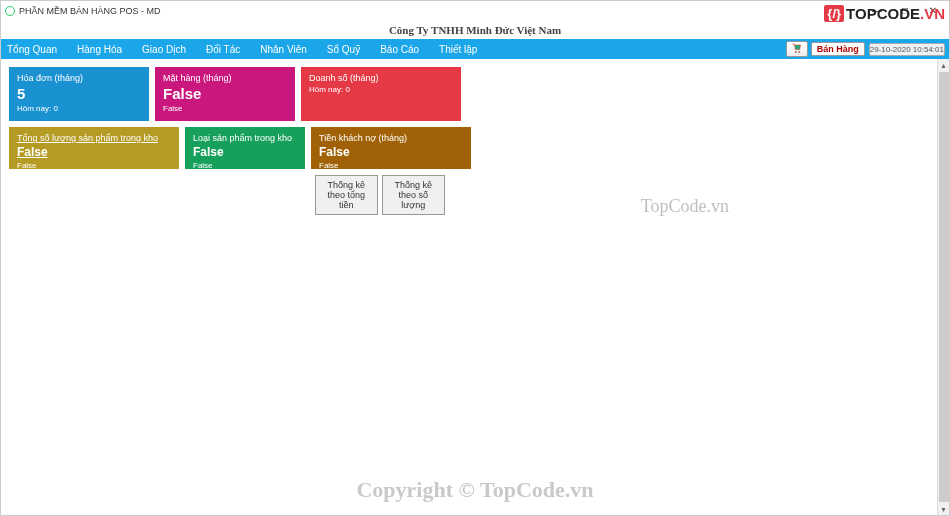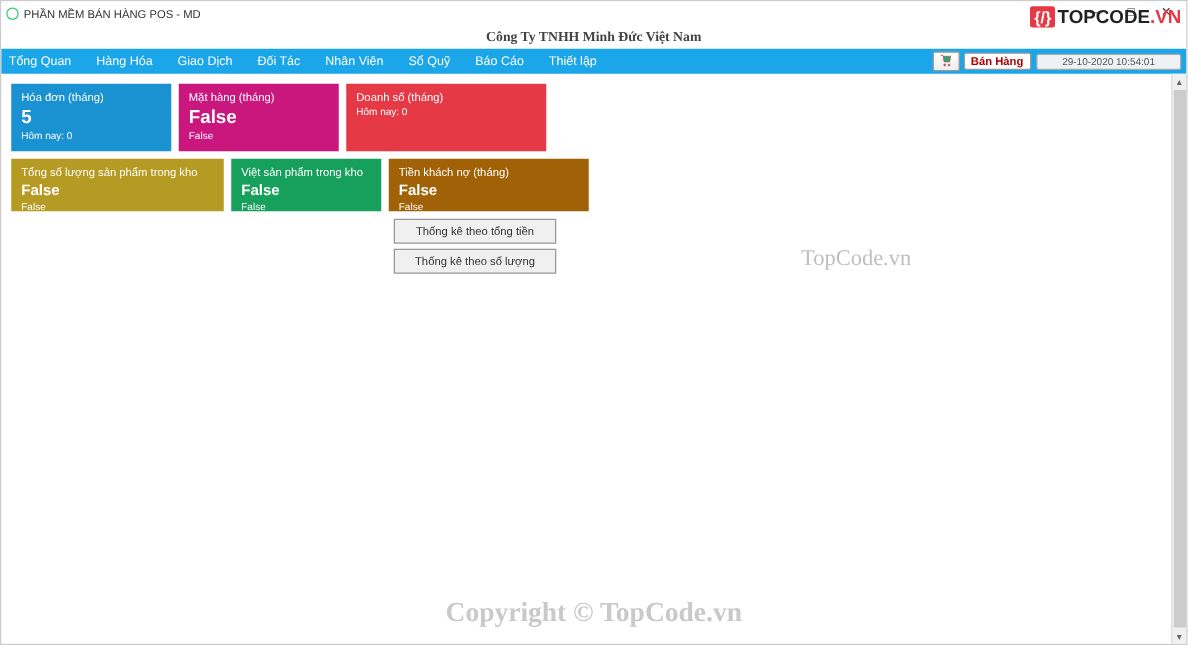--- a/index.html
+++ b/index.html
@@ -15,41 +15,41 @@
 .topcode-logo { position: absolute; right: 4px; top: -16px; display: flex; align-items: center; font-weight: bold; font-size: 15px; color: #222; z-index: 10; }
 .topcode-logo .bracket { background: #e63946; color: #fff; padding: 1px 3px; border-radius: 2px; margin-right: 2px; font-size: 13px; }
 .topcode-logo .vn { color: #e63946; }
 
 .menubar { height: 20px; background: #1aa6e8; display: flex; align-items: center; padding: 0 6px; position: relative; }
 .menubar .menu-item { font-size: 10px; color: #fff; margin-right: 20px; cursor: pointer; }
 .menubar .right-area { position: absolute; right: 4px; top: 0; height: 20px; display: flex; align-items: center; margin-left: 32px; }
 .cart-badge { width: 22px; height: 16px; background: linear-gradient(#fff,#eee); border: 1px solid #999; border-radius: 2px; display: flex; align-items: center; justify-content: center; margin-right: 3px; }
 .cart-badge svg { width: 12px; height: 12px; }
 .ban-hang-btn { background: #fff; border: 1px solid #999; font-size: 9px; color: #a00; font-weight: bold; padding: 1px 5px; border-radius: 2px; margin-right: 4px; }
-.datetime-box { background: #eef2f5; border: 1px solid #aaa; font-size: 8px; color: #555; padding: 1px 20px; border-radius: 2px; }
+.datetime-box { background: #eef2f5; border: 1px solid #aaa; font-size: 8px; color: #555; padding: 1px 0; border-radius: 2px; }
 
 .content { padding: 8px; display: flex; flex-direction: column; gap: 6px; position: relative; }
 
 .tile-row { display: flex; gap: 6px; }
 .tile { color: #fff; padding: 6px 8px; display: flex; flex-direction: column; justify-content: flex-start; font-size: 9px; }
 .tile .tile-title { font-size: 9px; margin-bottom: 2px; }
 .tile .tile-value { font-size: 15px; font-weight: bold; margin-bottom: 2px; }
 .tile .tile-sub { font-size: 8px; }
 
-.tile-large { width: 128px; height: 54px; }
+.tile-large { width: 140px; height: 54px; }
 .tile-wide { width: 170px; height: 42px; }
 
 .blue { background: #1a91d1; }
 .magenta { background: #c9177e; }
 .red { background: #e63946; }
-.olive { background: #b59b23; }
+.olive { background: #b59b23; text-decoration: underline; }
 .green { background: #17a05c; }
 .purple { background: #a16207; }
 
-.btn-col { display: flex; flex-direction: column; gap: 4px; margin-left: 306px; width: 130px; }
+.btn-col { display: flex; flex-direction: row; gap: 4px; margin-left: 306px; width: 130px; }
 .btn-col button { background: #f0f0f0; border: 1px solid #999; font-size: 9px; color: #333; padding: 4px 6px; cursor: pointer; }
 
 .watermark-mid { position: absolute; right: 220px; top: 195px; font-size: 18px; color: #bfbfbf; font-family: Georgia, serif; pointer-events: none; }
 .watermark-bottom { position: absolute; left: 50%; transform: translateX(-50%); bottom: 12px; font-size: 22px; color: #c9c9c9; font-family: Georgia, serif; font-weight: bold; pointer-events: none; }
 
 .scrollbar { position: absolute; right: 0; top: 58px; bottom: 0; width: 12px; background: #f0f0f0; border-left: 1px solid #ddd; display: flex; flex-direction: column; align-items: center; }
 .scrollbar .arrow { width: 12px; height: 12px; display: flex; align-items: center; justify-content: center; font-size: 8px; color: #666; }
 .scrollbar .thumb { width: 10px; flex: 1; background: #ccc; margin: 1px; border-radius: 1px; }
 </style>
 </head>
@@ -113,21 +113,21 @@
     </div>
   </div>
 
   <div class="tile-row">
     <div class="tile tile-wide olive">
       <span class="tile-title">Tổng số lượng sản phẩm trong kho</span>
       <span class="tile-value" style="font-size:12px">False</span>
       <span class="tile-sub">False</span>
     </div>
     <div class="tile tile-wide green" style="width:120px">
-      <span class="tile-title">Việt sản phẩm trong kho</span>
+      <span class="tile-title">Loại sản phẩm trong kho</span>
       <span class="tile-value" style="font-size:12px">False</span>
       <span class="tile-sub">False</span>
     </div>
     <div class="tile tile-wide purple" style="width:160px">
       <span class="tile-title">Tiền khách nợ (tháng)</span>
       <span class="tile-value" style="font-size:12px">False</span>
       <span class="tile-sub">False</span>
     </div>
   </div>
 

